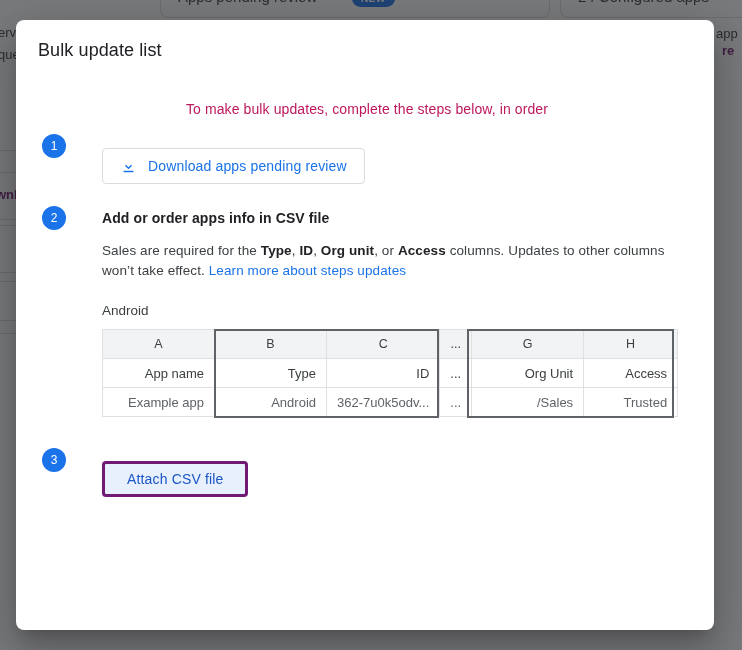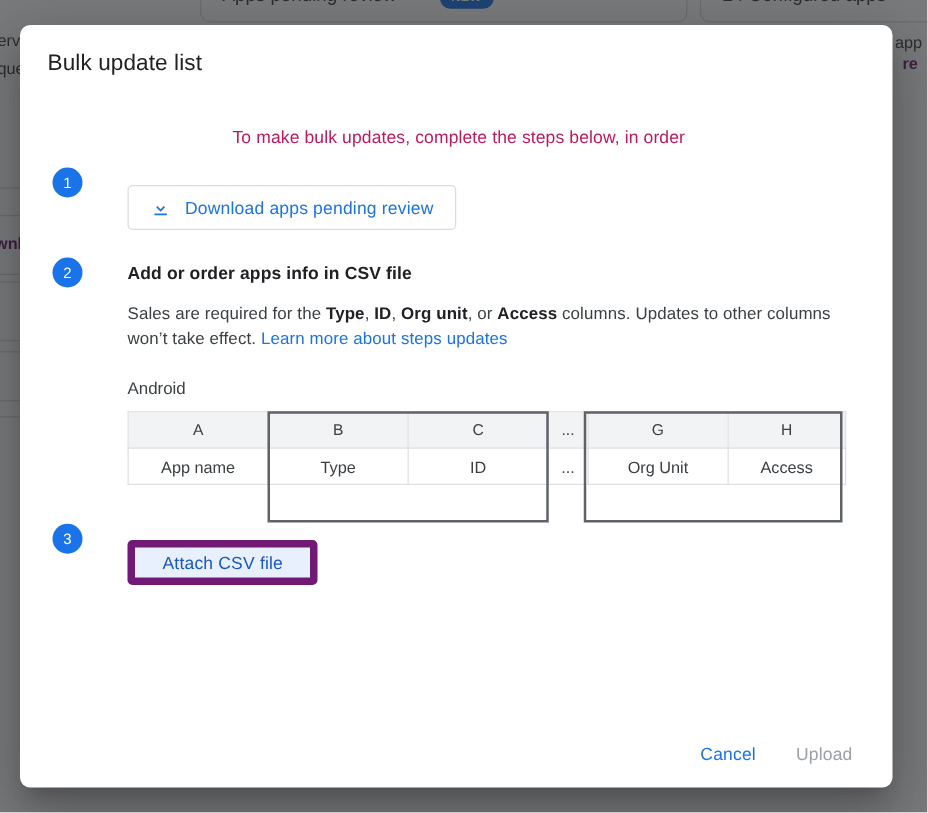--- a/index.html
+++ b/index.html
@@ -143,21 +143,21 @@
   }
   .btn-outline svg { display: block; }
 
   .btn-focus {
     display: inline-flex;
     align-items: center;
     justify-content: center;
     margin-top: 13px;
     padding: 0 22px;
     height: 36px;
-    border: 6px solid #701a75;
+    border: 3px solid #701a75;
     border-radius: 4px;
     background: #e8f0fe;
     color: #1a56c4;
     font-size: 14px;
     font-family: "Liberation Sans", sans-serif;
     cursor: pointer;
     letter-spacing: .15px;
   }
 
   .step-desc {
@@ -181,21 +181,21 @@
   .tbl-wrap { margin-top: 11px; position: relative; }
   table.csv {
     border-collapse: collapse;
     table-layout: fixed;
     font-size: 13px;
   }
   table.csv th, table.csv td {
     border: 1px solid #e0e0e0;
     height: 29px;
     padding: 0 10px;
-    text-align: center;
+    text-align: right;
     font-weight: normal;
     overflow: hidden;
     white-space: nowrap;
   }
   table.csv thead th {
     background: #f1f3f4;
     text-align: center;
     color: #3c4043;
     font-size: 12.5px;
   }
@@ -317,35 +317,39 @@
             </thead>
             <tbody>
               <tr class="r1">
                 <td>App name</td>
                 <td>Type</td>
                 <td>ID</td>
                 <td class="ellip">...</td>
                 <td>Org Unit</td>
                 <td>Access</td>
               </tr>
+              <tr class="r2">
+                <td>Example app</td>
+                <td>Android</td>
+                <td>362-7u0k5odv...</td>
+                <td class="ellip">...</td>
+                <td>/Sales</td>
+                <td>Trusted</td>
+              </tr>
             </tbody>
           </table>
           <div class="grp" style="left:112px; top:0; width:225px; height:89px;"></div>
           <div class="grp" style="left:365px; top:0; width:207px; height:89px;"></div>
         </div>
       </div>
 
       <div class="step" style="margin-top:31px;">
         <div class="step-num">3</div>
         <button class="btn-focus">
           <span>Attach CSV file</span>
         </button>
       </div>
 
     </div>
 
-    <div class="dialog-footer">
-      <button class="btn-text primary">Cancel</button>
-      <button class="btn-text disabled">Upload</button>
-    </div>
 
   </div>
 </div>
 
 </body></html>

